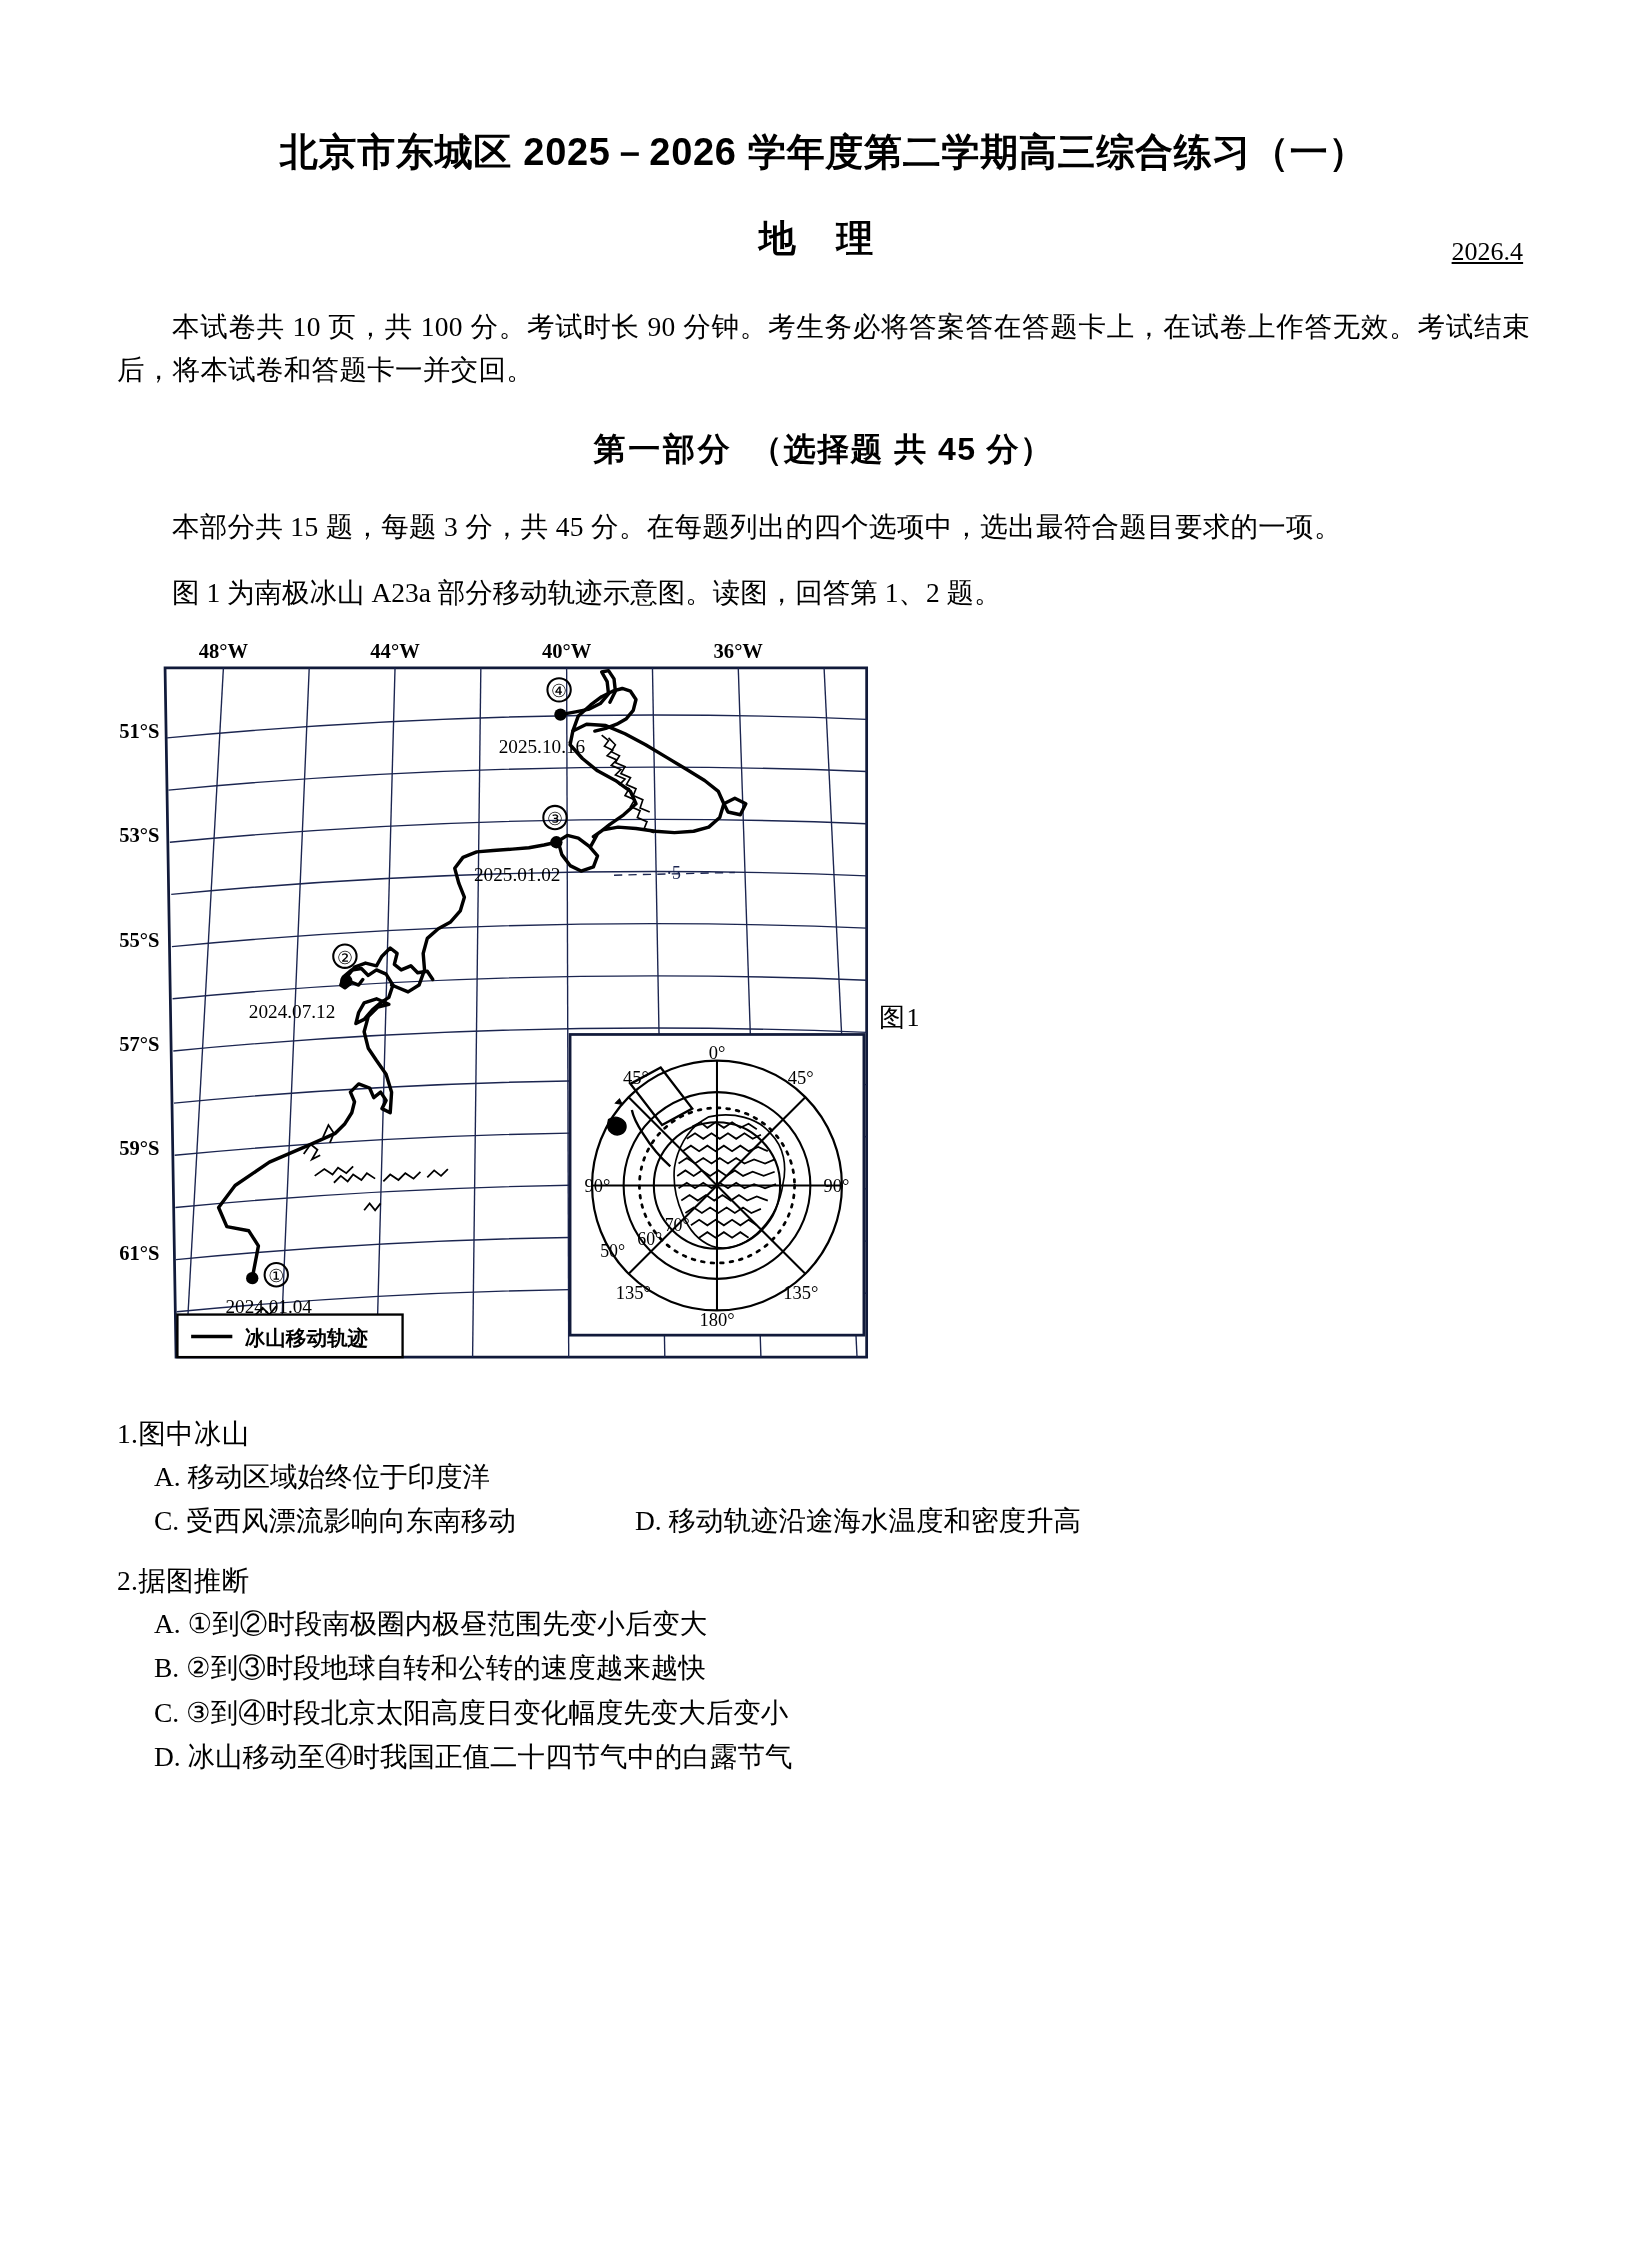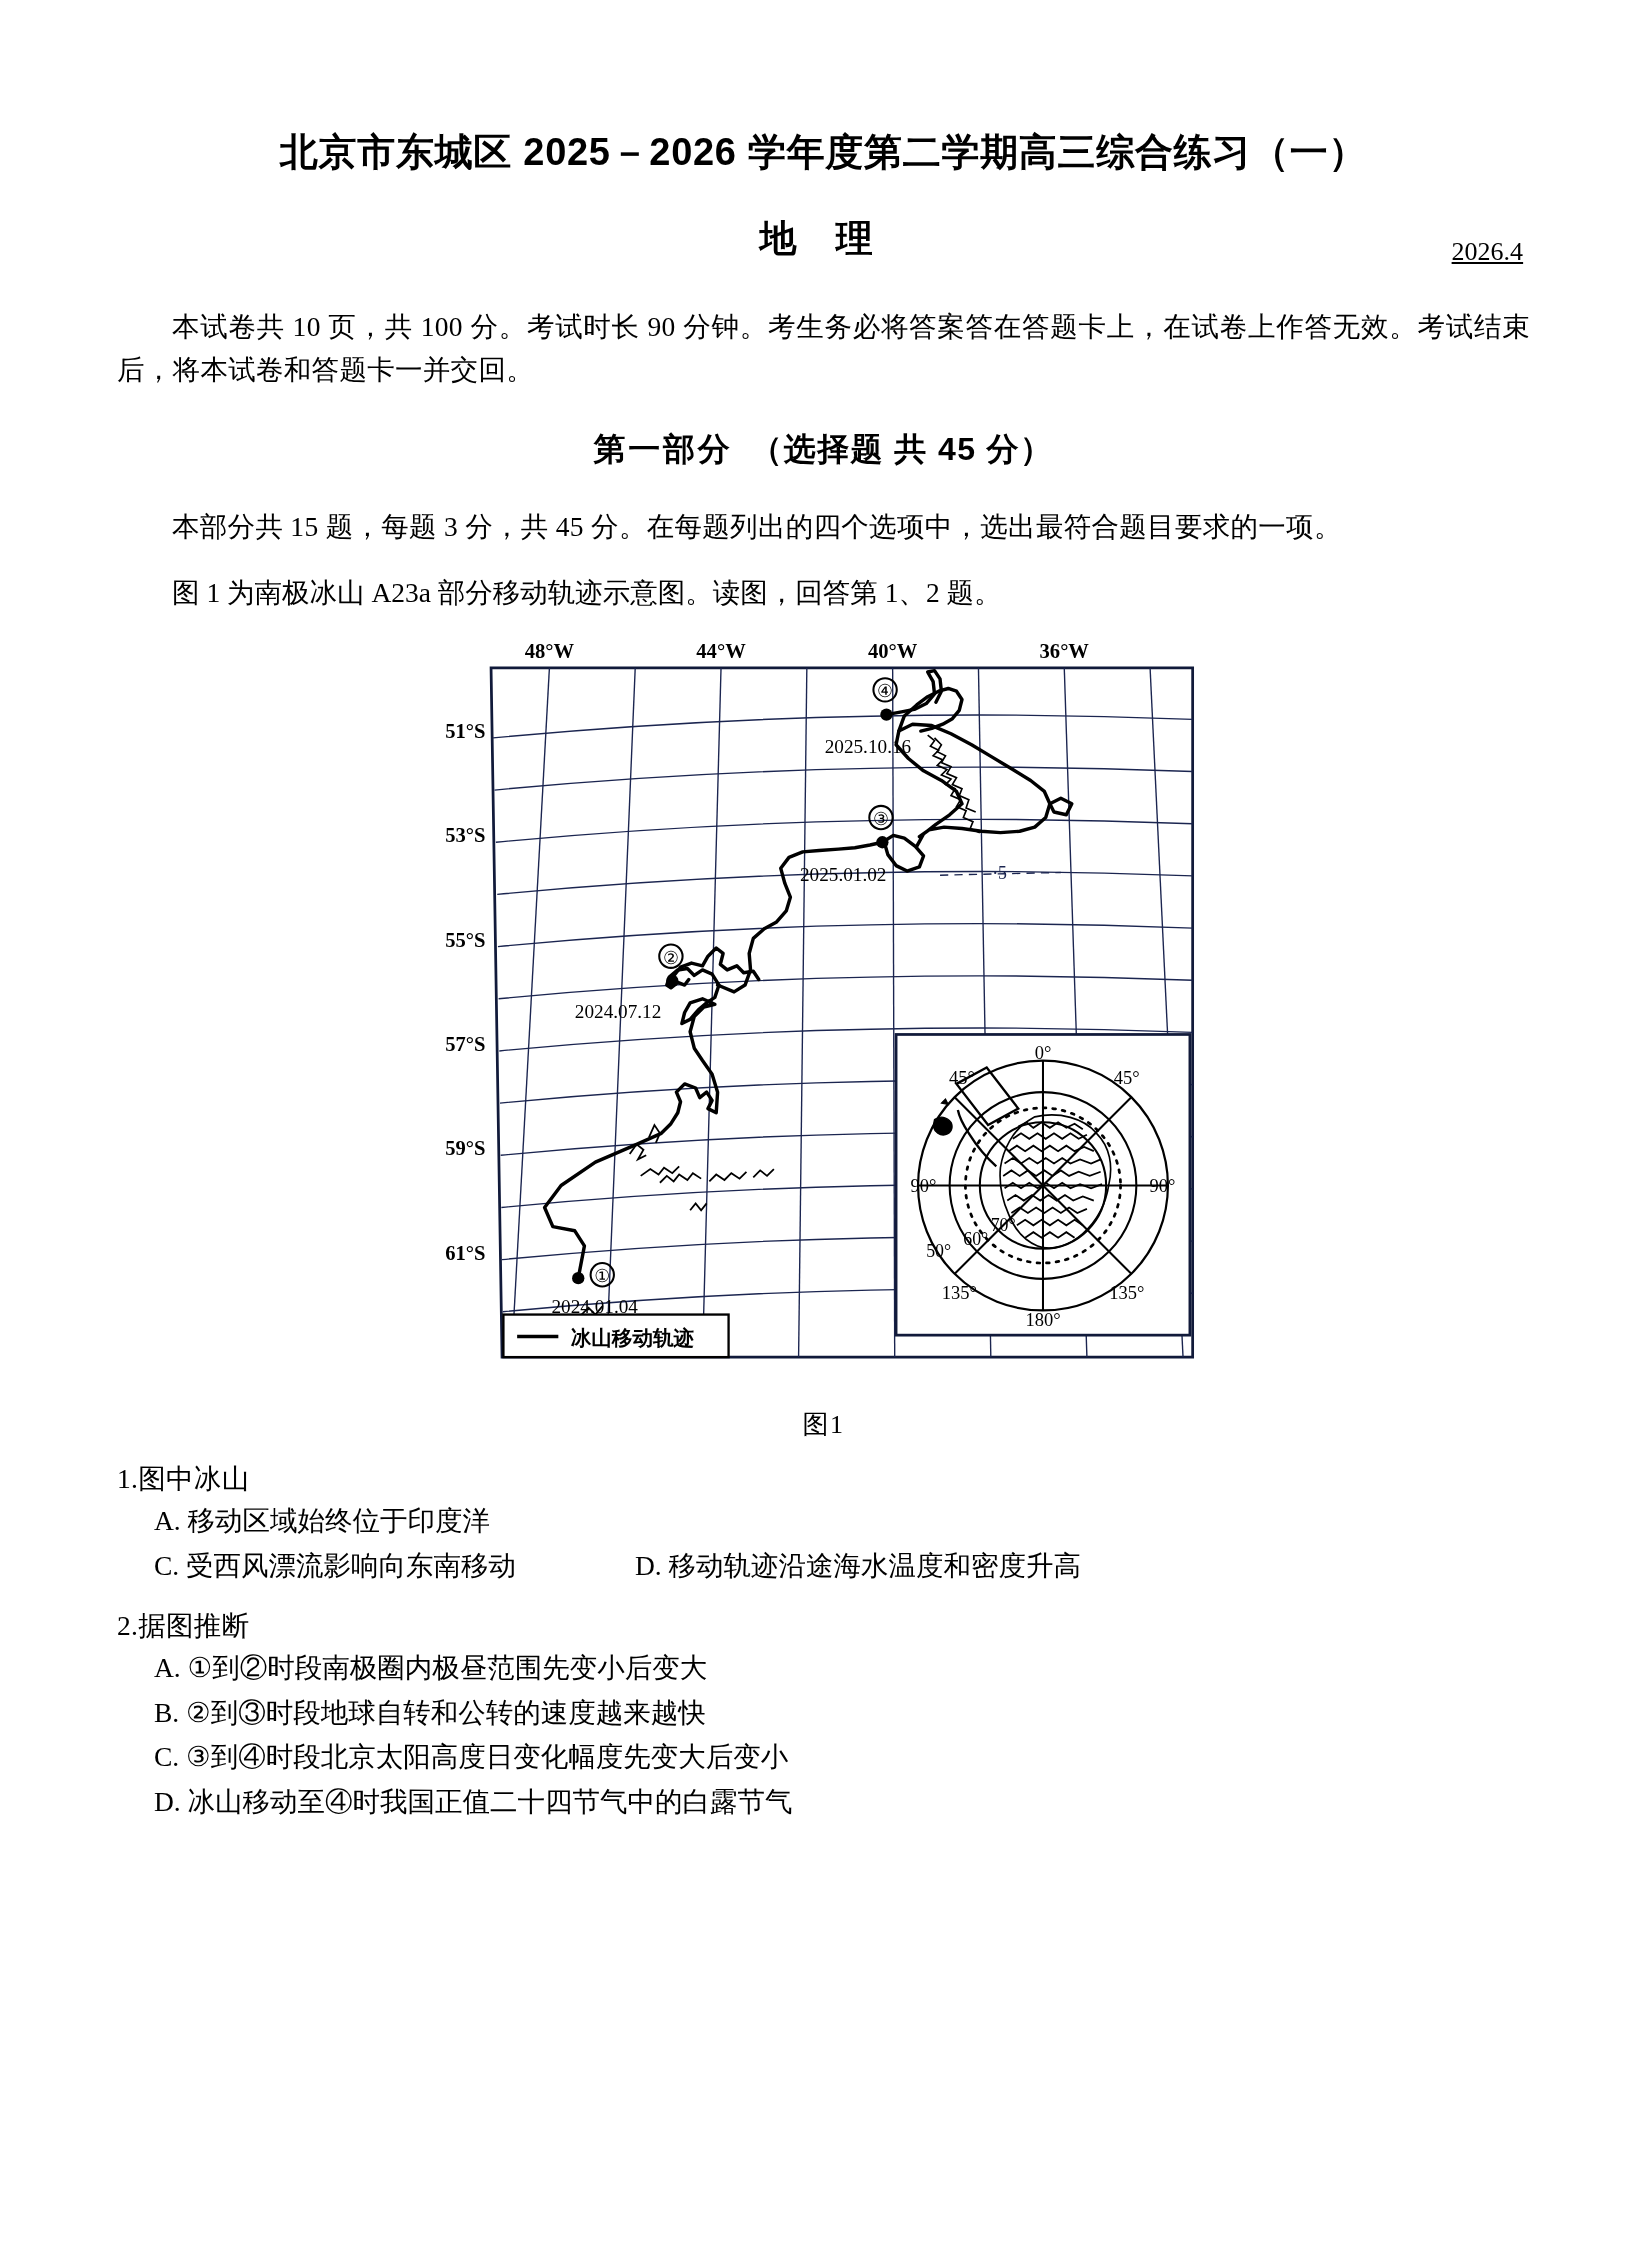--- a/index.html
+++ b/index.html
@@ -35,21 +35,21 @@
   .subject-row {
     position: relative;
     margin-top: 36px;
     height: 58px;
   }
   .subject {
     text-align: center;
     font-size: 37px;
     font-weight: bold;
     letter-spacing: 15px;
-    font-family: Liberation Serif, serif;
+    font-family: Liberation Sans, sans-serif;
   }
   .exam-date {
     position: absolute;
     right: 6.9px;
     bottom: 5.5px;
     font-size: 26px;
     font-family: "Liberation Serif", serif;
     text-decoration: underline;
   }
 
@@ -76,21 +76,21 @@
     font-size: 27.5px;
     line-height: 1.5;
     text-indent: 55px;
     margin-top: 23.4px;
   }
 
   
   .figure-wrap {
     margin-top: 15px;
     display: flex;
-    flex-direction: column;
+    flex-direction: row;
     align-items: center;
   }
   .map-outer {
     position: relative;
     width: 762px;
     height: 769px;
   }
   .map-svg { display: block; width: 762px; height: 769px; }
   .fig-caption {
     margin-top: 9.6px;

